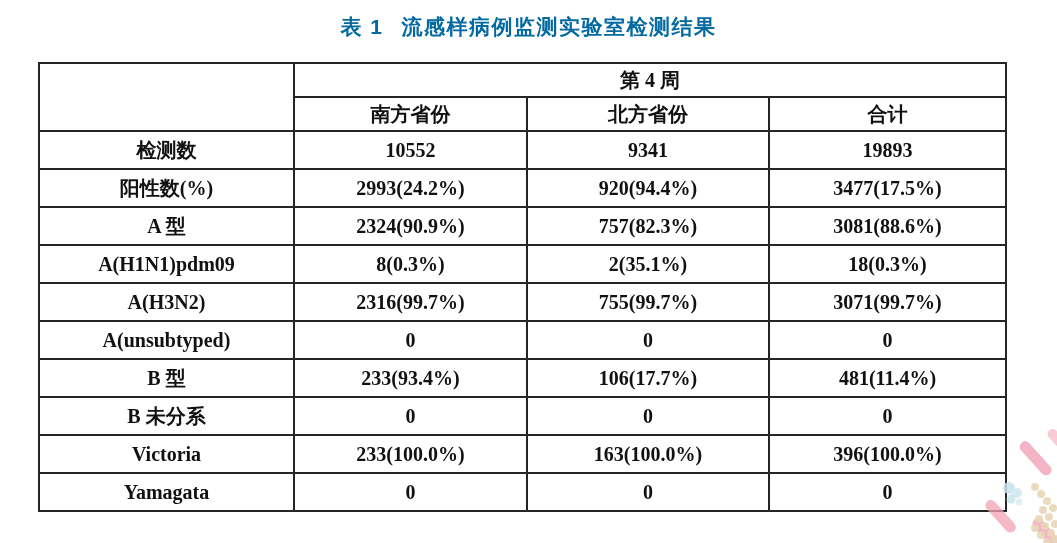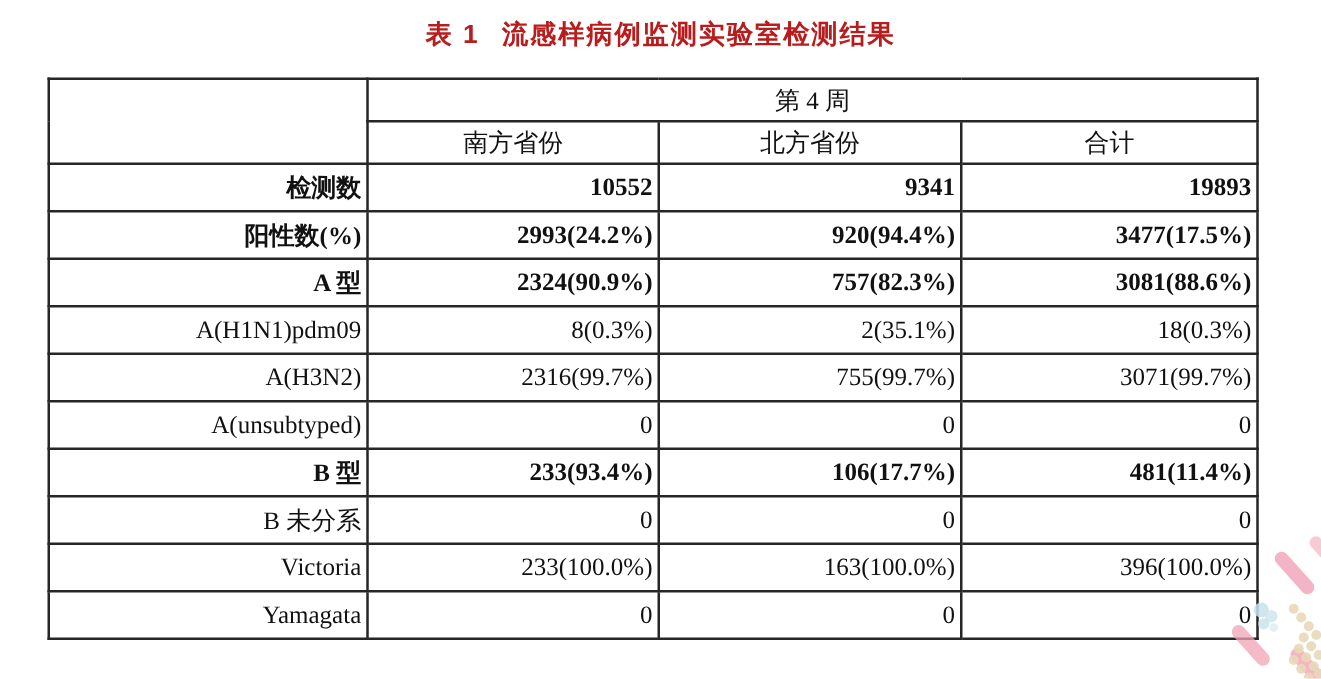--- a/index.html
+++ b/index.html
@@ -15,45 +15,45 @@
   .doc-title {
     position: absolute;
     top: 13px;
     left: 0;
     width: 100%;
     text-align: center;
     font-family: "Liberation Sans", "DejaVu Sans", sans-serif;
     font-weight: 700;
     font-size: 21px;
     letter-spacing: 1.5px;
-    color: #b91c1c;
+    color: #0369a1;
   }
   .doc-title .title-prefix { margin-right: 18px; }
 
   table.results {
     position: absolute;
     left: 38px;
     top: 62px;
     width: 967px;
     border-collapse: collapse;
     table-layout: fixed;
     background: #ffffff;
   }
   table.results td, table.results th {
     border: 2px solid #262626;
     text-align: center;
     vertical-align: middle;
-    font-weight: normal;
+    font-weight: bold;
     font-size: 20px;
     padding: 0 4px;
     overflow: hidden;
     white-space: nowrap;
   }
   tr.hdr-week td, tr.hdr-cols td { height: 32px; font-size: 20px; }
-  tr.data-row td { height: 36px; text-align: right; }
+  tr.data-row td { height: 36px; }
   tr.bold-row td { font-weight: bold; font-size: 20px; }
   td.corner-cell { background: #ffffff; }
 
   .watermark {
     position: absolute;
     right: 0;
     bottom: 0;
     width: 72px;
     height: 128px;
     pointer-events: none;

